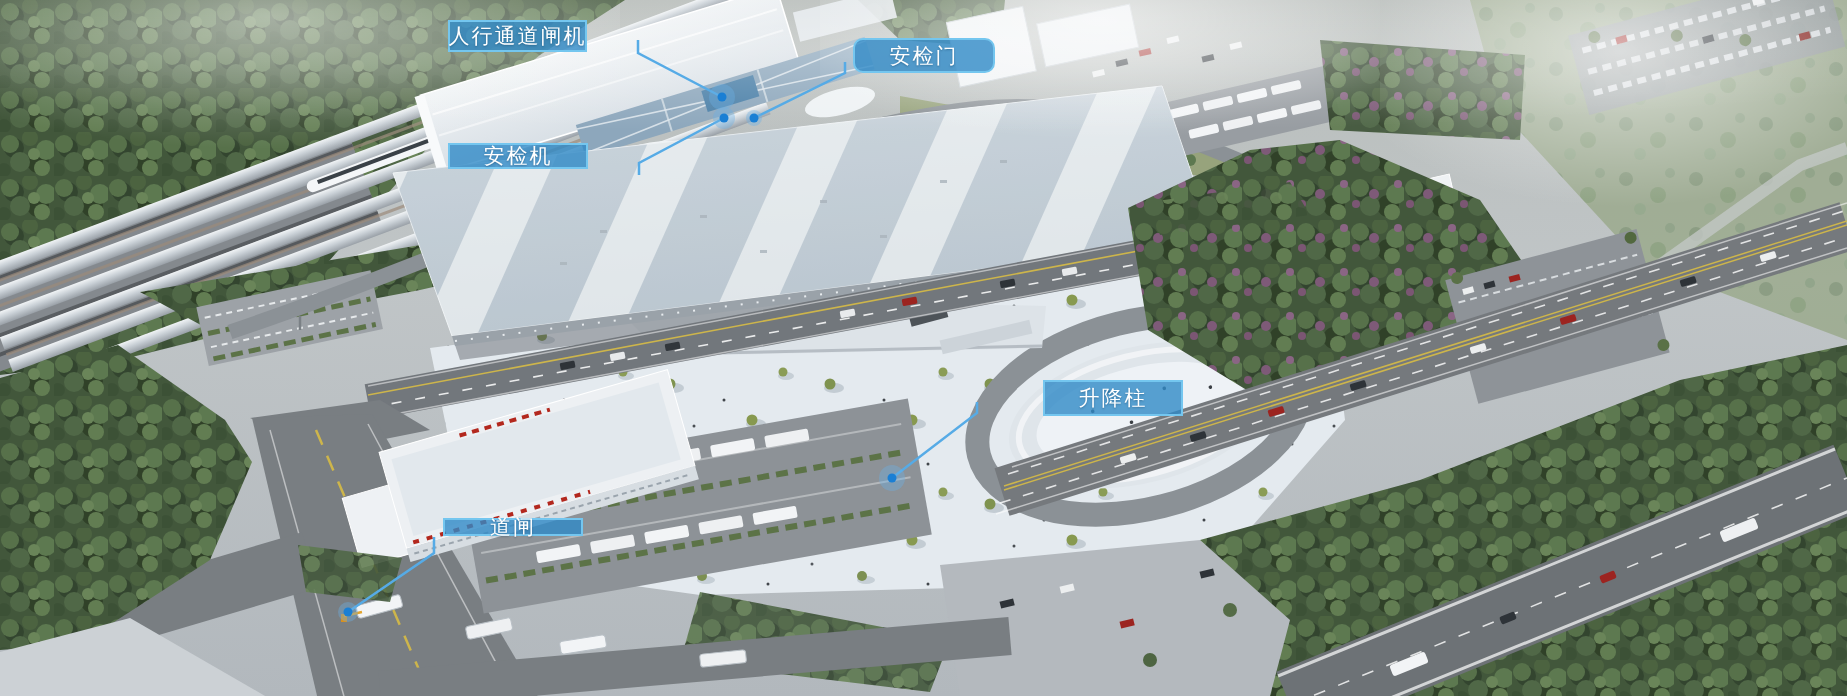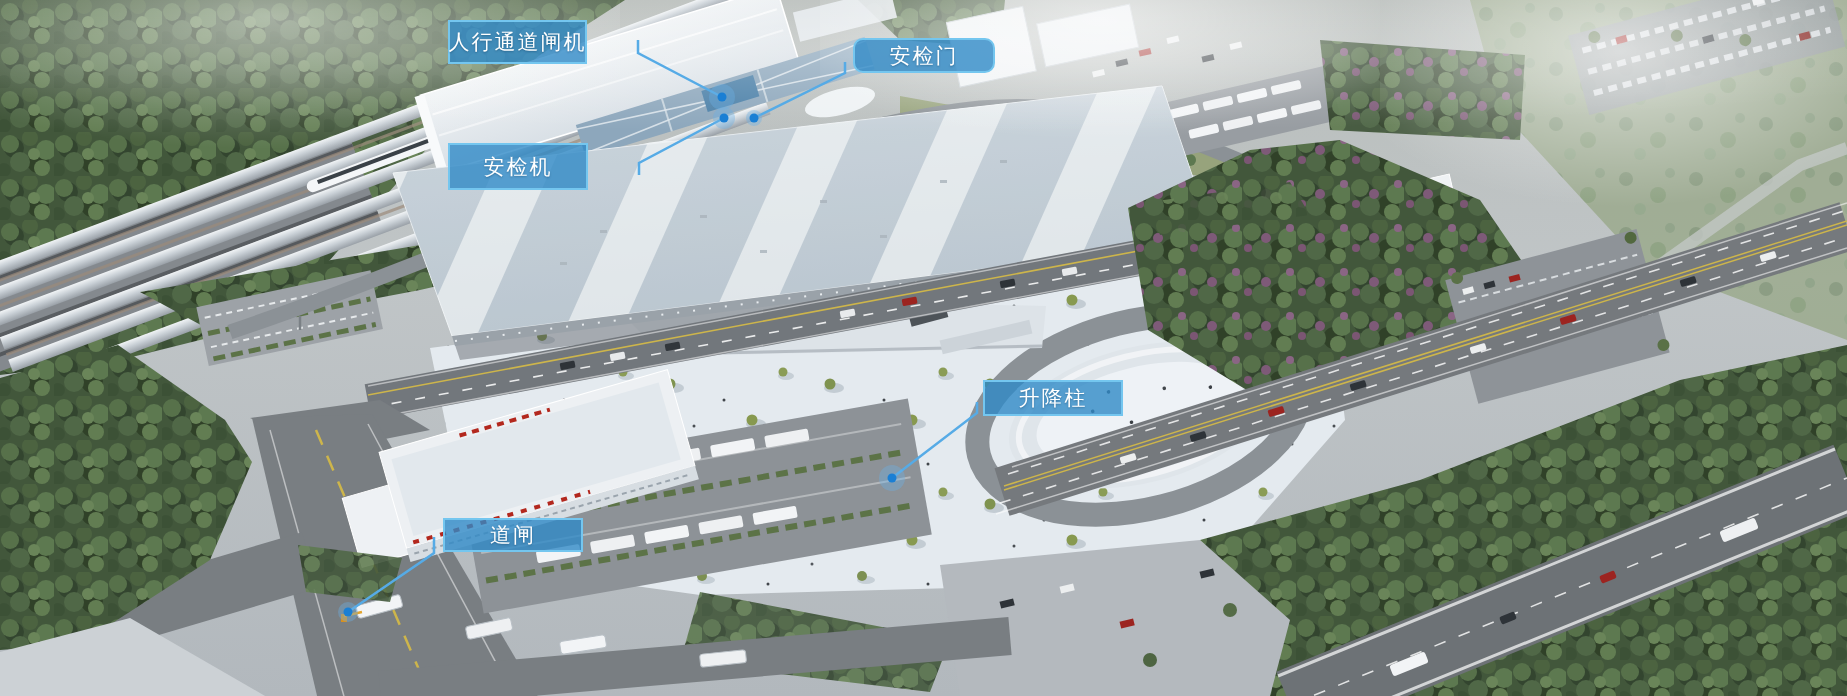--- a/index.html
+++ b/index.html
@@ -436,19 +436,19 @@
         <circle cx="724" cy="118" r="4.5" fill="#1a7fd4"></circle>
         <polyline points="977,402 977,413 892,478" fill="none" stroke="#56abe6" stroke-width="2.5"></polyline>
         <circle cx="892" cy="478" r="13" fill="rgba(108,176,230,0.38)"></circle>
         <circle cx="892" cy="478" r="4.5" fill="#1a7fd4"></circle>
         <polyline points="434,537 434,553 348,612" fill="none" stroke="#56abe6" stroke-width="2.5"></polyline>
         <circle cx="348" cy="612" r="10" fill="rgba(108,176,230,0.38)"></circle>
         <circle cx="348" cy="612" r="4.5" fill="#1a7fd4"></circle>
       </g>
 </svg>
 
-<div class="callout-label" style="left: 448px; top: 20px; width: 139px; height: 44px;">人行通道闸机</div>
+<div class="callout-label" style="left: 448px; top: 20px; width: 139px; height: 32px;">人行通道闸机</div>
 <div class="callout-label" style="left: 853px; top: 38px; width: 142px; height: 35px; border-radius: 10px;">安检门</div>
-<div class="callout-label" style="left: 448px; top: 143px; width: 140px; height: 47px;">安检机</div>
-<div class="callout-label" style="left: 983px; top: 380px; width: 140px; height: 36px;">升降柱</div>
-<div class="callout-label" style="left: 443px; top: 518px; width: 140px; height: 34px;">道闸</div>
+<div class="callout-label" style="left: 448px; top: 143px; width: 140px; height: 26px;">安检机</div>
+<div class="callout-label" style="left: 1043px; top: 380px; width: 140px; height: 36px;">升降柱</div>
+<div class="callout-label" style="left: 443px; top: 518px; width: 140px; height: 18px;">道闸</div>
 
 </div>
 
 </body></html>

